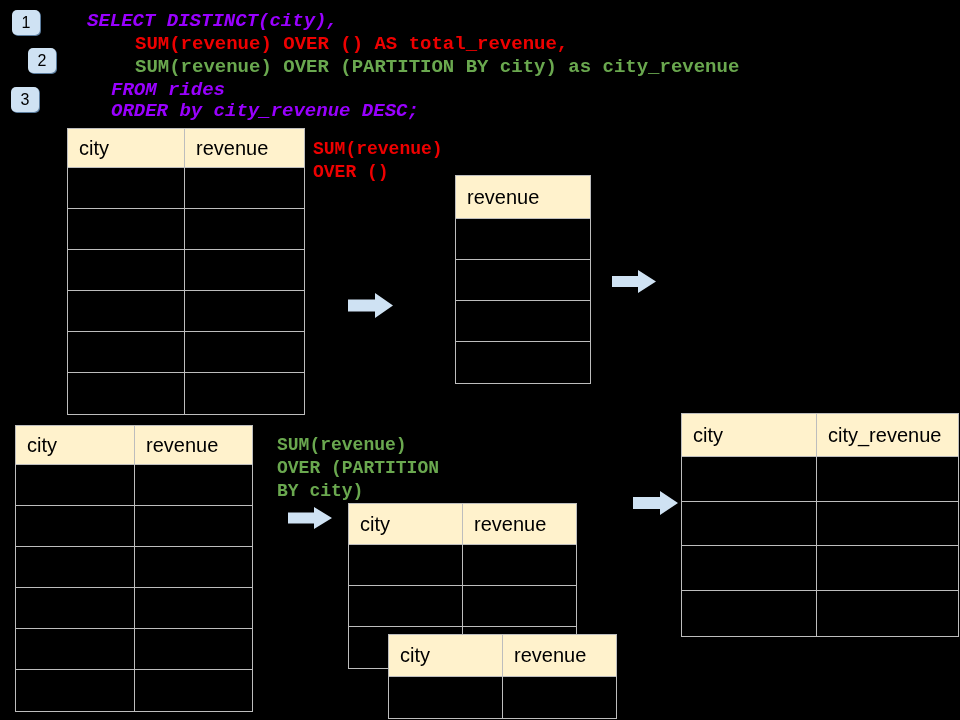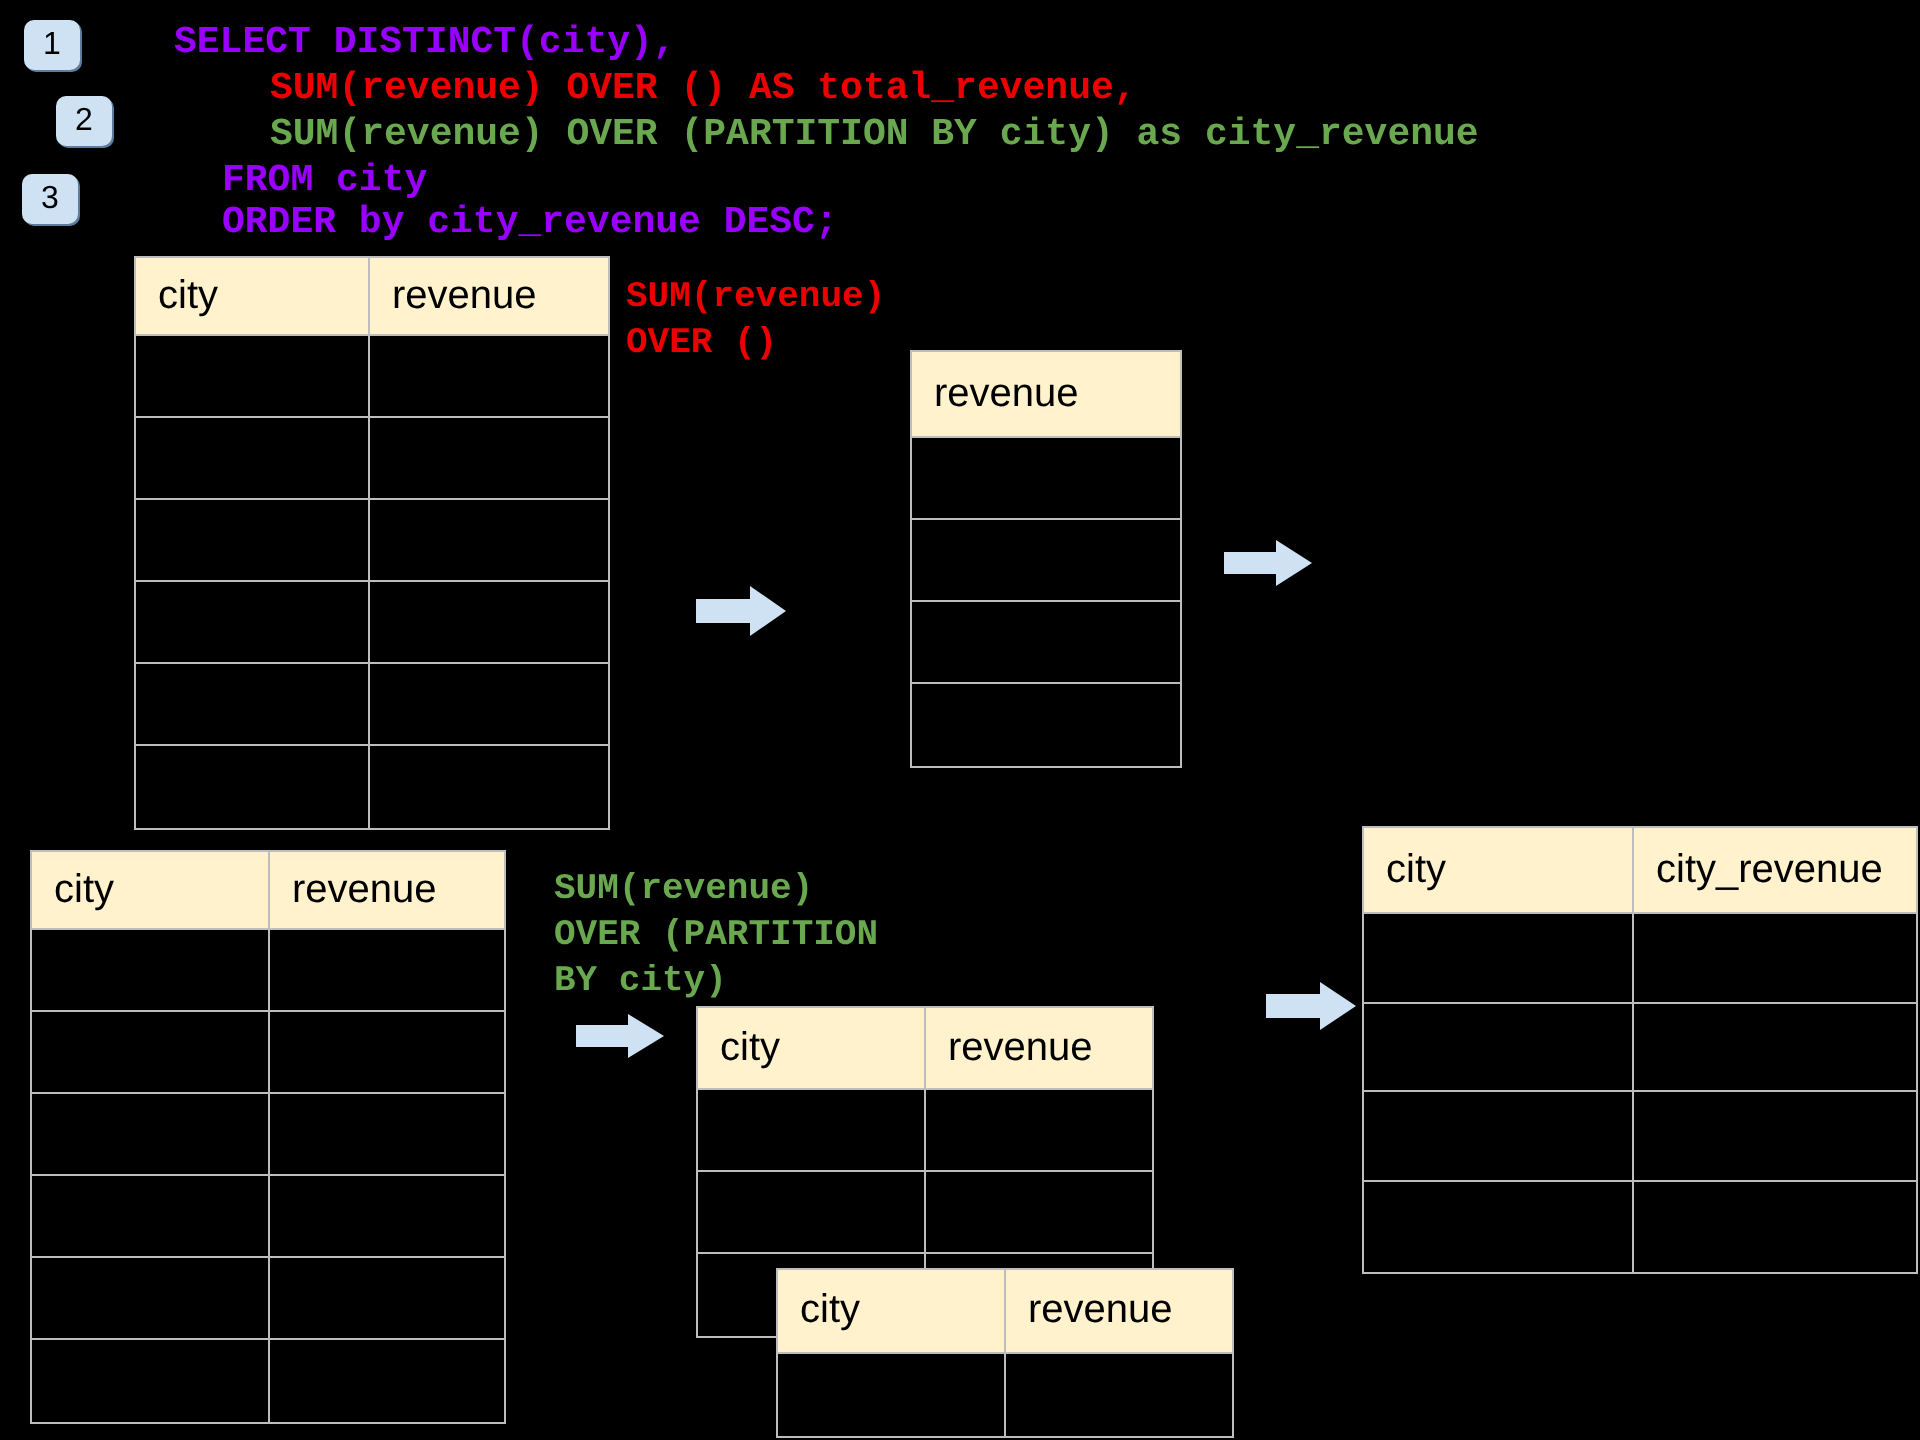--- a/index.html
+++ b/index.html
@@ -16,21 +16,21 @@
     position:relative;width:960px;height:720px;background:var(--bg);
     overflow:hidden;font-family:"Liberation Sans",sans-serif;
   }
   .code{
     position:absolute;font-family:"Liberation Mono","DejaVu Sans Mono",monospace;
     font-weight:bold;white-space:pre;line-height:1.15;
   }
   .code-main{font-size:19px;}
   .code-side{font-size:15px;line-height:19px;}
   .code-note{font-size:18px;line-height:23px;}
-  .purple{color:var(--purple);}
+  .purple{color:var(--purple);font-style:italic;}
   .red{color:var(--red);}
   .green{color:var(--green);}
   .badge{
     position:absolute;width:28px;height:25px;background:var(--blue);
     border-radius:5px;box-shadow:1px 1px 0 #5c7d9e;
     display:flex;align-items:center;justify-content:center;
     color:#000;font-size:16px;line-height:1;
   }
   .tbl{position:absolute;border:1px solid var(--border);background:var(--bg);box-sizing:content-box;}
   .thead{display:flex;background:var(--cream);border-bottom:1px solid var(--border);}
@@ -57,21 +57,21 @@
   <div class="badge" style="left:28px;top:48px;">
       <span>2</span>
     </div>
   <div class="badge" style="left:11px;top:87px;">
       <span>3</span>
     </div>
 
   <div class="code code-main purple" style="left:87px;top:11px;">SELECT DISTINCT(city),</div>
   <div class="code code-main red" style="left:135px;top:34px;">SUM(revenue) OVER () AS total_revenue,</div>
   <div class="code code-main green" style="left:135px;top:57px;text-align:center;">SUM(revenue) OVER (PARTITION BY city) as city_revenue</div>
-  <div class="code code-main purple" style="left:111px;top:80px;">FROM city</div>
+  <div class="code code-main purple" style="left:111px;top:80px;">FROM rides</div>
   <div class="code code-main purple" style="left:111px;top:101px;">ORDER by city_revenue DESC;</div>
 
 
   <div class="code code-note red" style="left:313px;top:138px;"><span>SUM(revenue)</span><br><span>OVER ()</span></div>
 
   <div class="code code-note green" style="left:277px;top:434px;"><span>SUM(revenue)</span><br><span>OVER (PARTITION</span><br><span>BY city)</span></div>
 
   <div class="tbl" style="left:67px;top:128px;width:236px;">
     <div class="thead" style="height:38px;">
       <div class="th" style="width:117px;">city</div>

